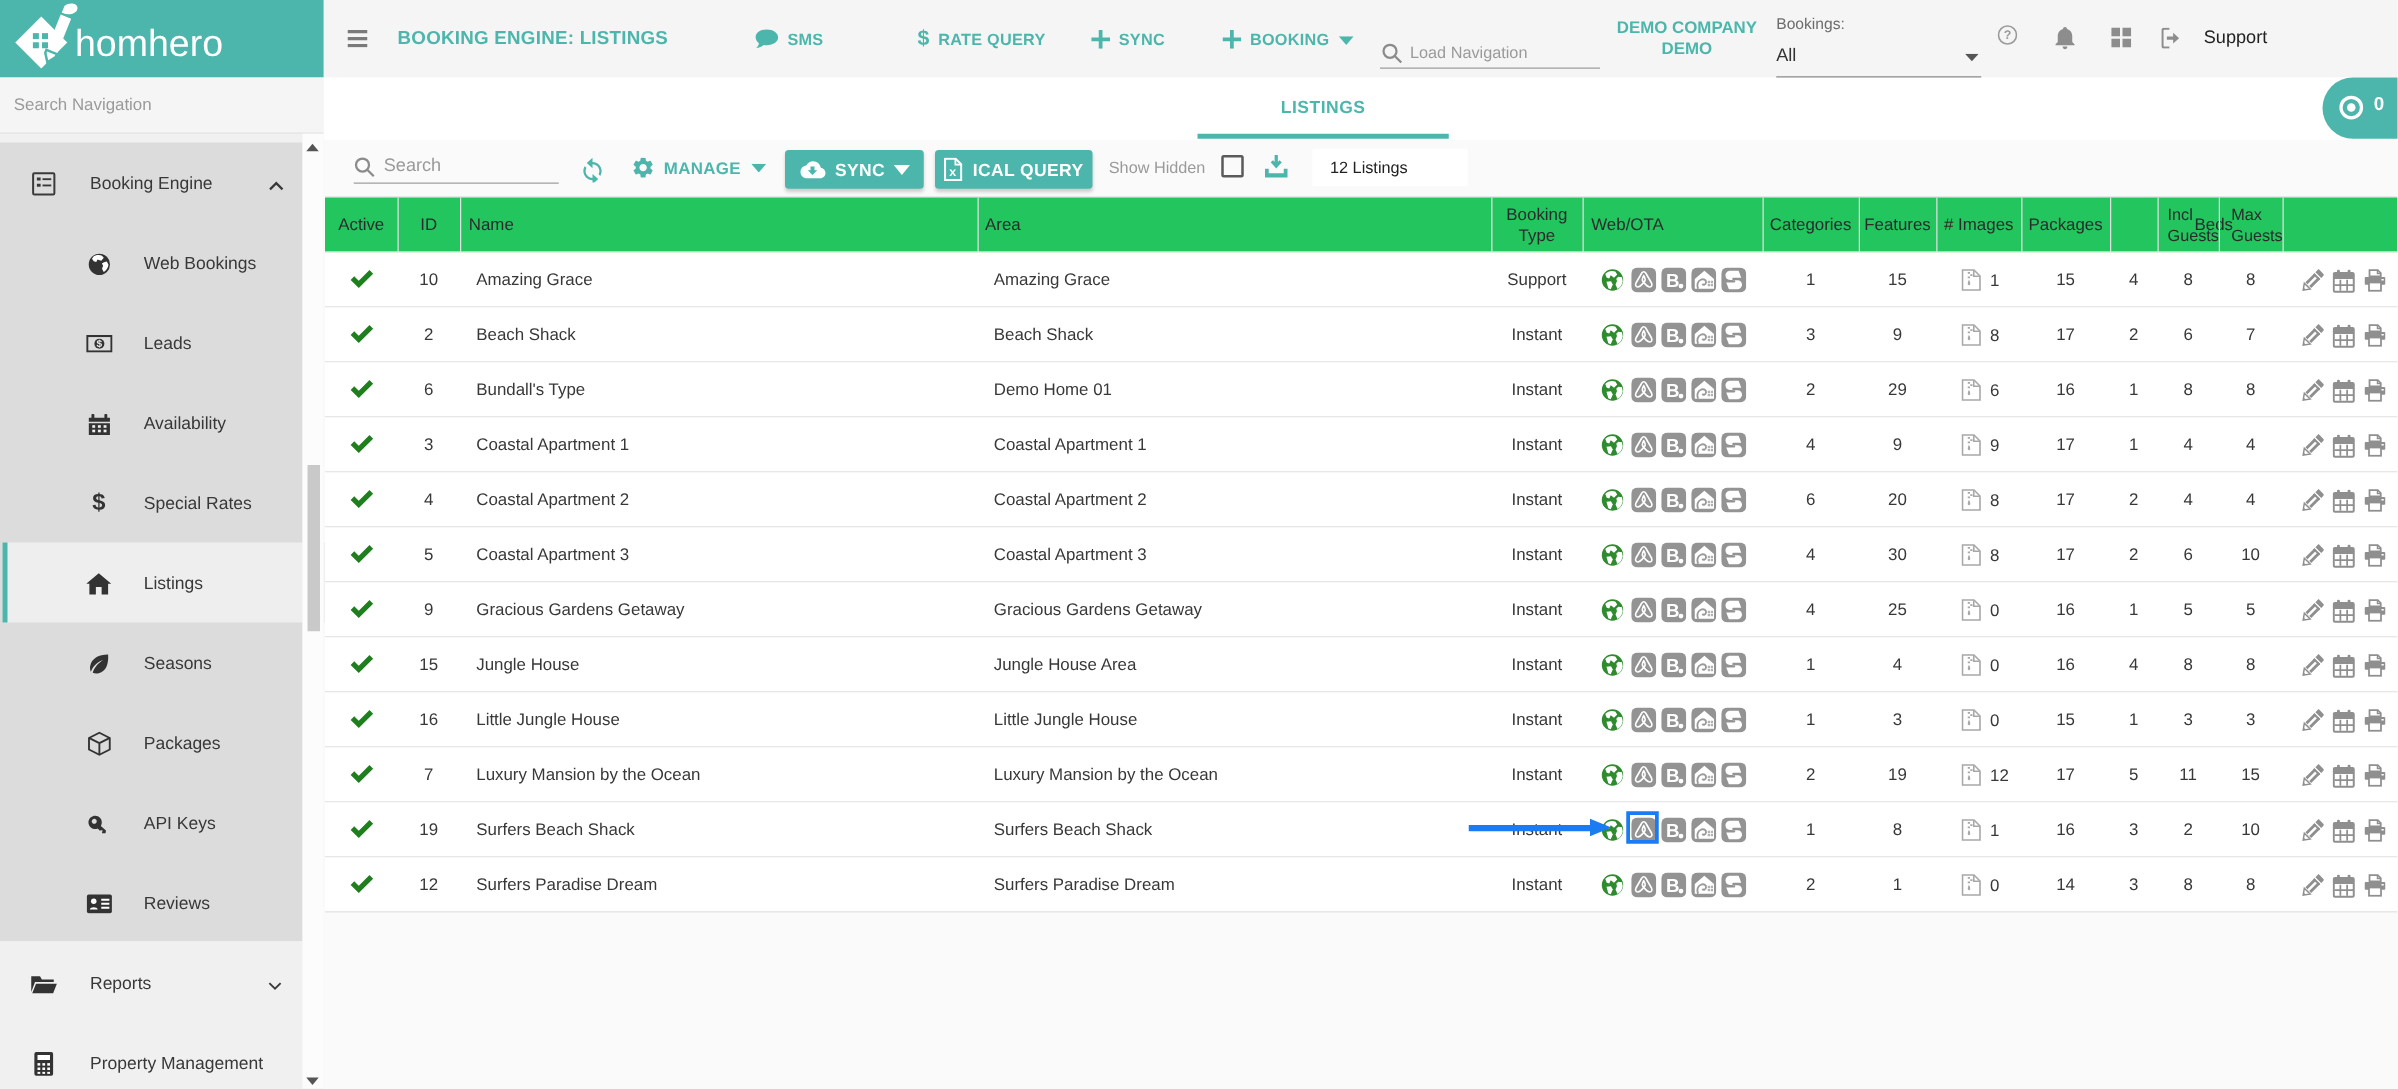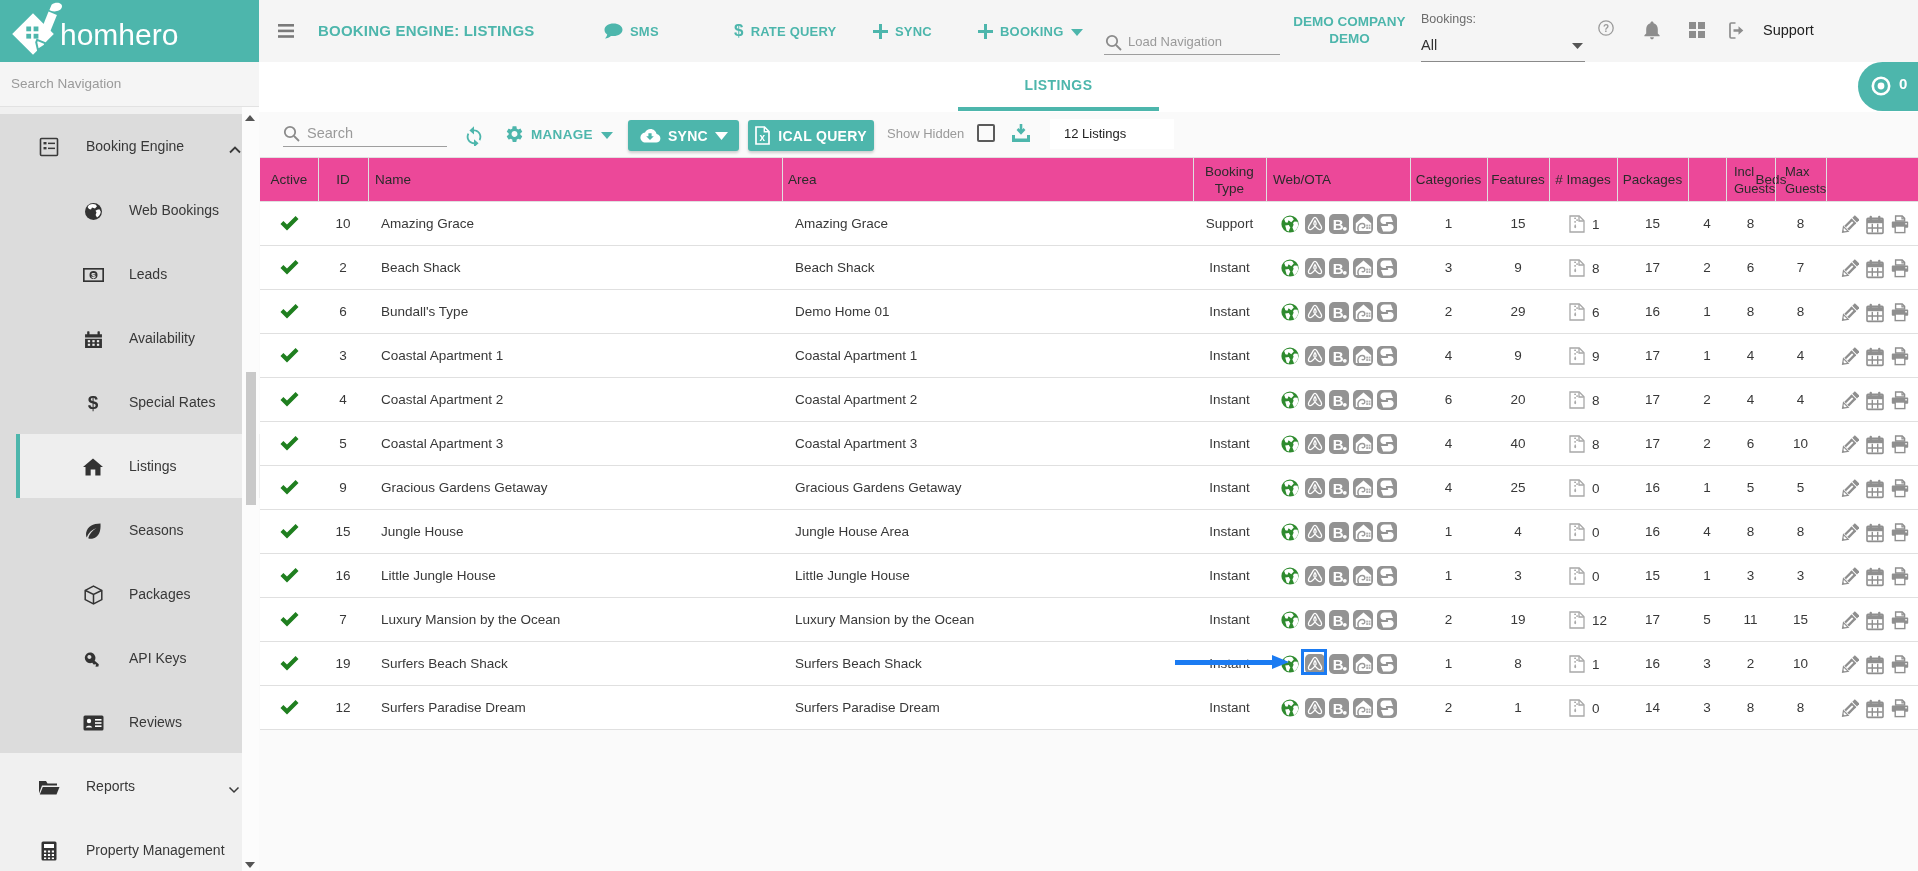--- a/index.html
+++ b/index.html
@@ -3,30 +3,30 @@
 <meta charset="utf-8">
 <style>
 * { margin:0; padding:0; box-sizing:border-box; }
 html,body { width:1918px; height:871px; overflow:hidden; font-family:"Liberation Sans", sans-serif; background:#fafafa; position:relative; }
 #sidebar { position:absolute; left:0; top:0; width:259px; height:871px; background:#f0f0f0; }
 #logo { position:absolute; left:0; top:0; width:259px; height:62px; background:#4db6ac; }
 #searchnav { position:absolute; left:0; top:62px; width:259px; height:45px; background:#f5f5f5; border-bottom:1px solid #e2e2e2; }
 #searchnav span { position:absolute; left:11px; top:14px; font-size:13.5px; color:#9a9a9a; }
 #menu { position:absolute; left:0; top:114px; width:242px; height:639px; background:#dcdcdc; }
 #lower { position:absolute; left:0; top:753px; width:242px; height:118px; background:#f0f0f0; }
-.mitem { position:absolute; left:16px; width:272px; height:64px; }
+.mitem { position:absolute; left:2px; width:272px; height:64px; }
 #scrollstrip { position:absolute; left:242px; top:107px; width:17px; height:764px; background:#fcfcfc; }
 #sthumb { position:absolute; left:246px; top:372px; width:10px; height:133px; background:#c9c9c9; }
 #topbar { position:absolute; left:259px; top:0; width:1659px; height:62px; background:#f5f5f5; }
 #tabbar { position:absolute; left:259px; top:62px; width:1659px; height:50px; background:#ffffff; }
 #main { position:absolute; left:260px; top:112px; width:1658px; height:759px; background:#fafafa; }
 .navitem { position:absolute; top:21px; height:20px; display:flex; align-items:center; font-size:13px; color:#4db6ac; font-weight:bold; letter-spacing:0.2px; }
 .navitem > * { margin-right:7px; }
 #tbl { position:absolute; left:0; top:45px; width:1658px; background:#fff; border-top:1px solid #e0e0e0; }
-.hrow { position:relative; height:44px; border-bottom:1px solid #e0e0e0; background:#ec4899; }
+.hrow { position:relative; height:44px; border-bottom:1px solid #e0e0e0; background:#22c55e; }
 .trow { position:relative; height:44px; border-bottom:1px solid #e0e0e0; background:#fff; }
 .cell { position:absolute; top:0; height:44px; line-height:44px; font-size:13.5px; color:#383838; white-space:nowrap; }
 .hd { font-size:13.5px; color:#2b2b2b; }
 .hsep { position:absolute; top:0; width:1px; height:44px; background:#e0e0e0; }
 </style>
 </head>
 <body>
 <div id="sidebar"></div>
 <div id="menu"></div>
 <div id="lower"></div>
@@ -993,21 +993,21 @@
             </svg>
           </span>
       <span style="display:flex">
             <svg width="20" height="20" viewBox="0 0 20 20">
               <rect x="0" y="0" width="20" height="20" rx="5" fill="#939393"></rect>
               <path d="M13.9 2.6 L7.2 2.6 C4.8 2.6 3.4 4.4 3.4 6.4 C3.4 8.4 4.8 9.9 7.0 9.9 L10.2 9.9 C10.9 9.9 11.2 10.4 11.2 10.9 C11.2 11.4 10.9 11.9 10.2 11.9 L4.0 11.9 L6.1 17.4 L12.8 17.4 C15.2 17.4 16.6 15.6 16.6 13.6 C16.6 11.6 15.2 10.1 13.0 10.1 L9.8 10.1 C9.1 10.1 8.8 9.6 8.8 9.1 C8.8 8.6 9.1 8.1 9.8 8.1 L16.0 8.1 Z" fill="#fff"></path>
             </svg>
           </span>
         </div>
         <div class="cell" style="left:1150px;width:77px;text-align:center">4</div>
-        <div class="cell" style="left:1227px;width:62px;text-align:center">40</div>
+        <div class="cell" style="left:1227px;width:62px;text-align:center">30</div>
         <div style="position:absolute;left:1309px;top:13px;display:flex;align-items:center">
           <span style="display:flex">
             <svg width="16" height="18" viewBox="0 0 16 18">
               <g fill="none" stroke="#a8a8a8" stroke-width="1.3">
 <path d="M1 1 L10.2 1 L15 5.8 L15 17 L1 17 Z"></path>
                 <path d="M10 1.2 L10 6 L14.8 6"></path>
               </g>
 <g fill="#a8a8a8">
                 <rect x="5.2" y="2.6" width="1.8" height="1.4"></rect>
                 <rect x="7.2" y="4.4" width="1.8" height="1.4"></rect>

